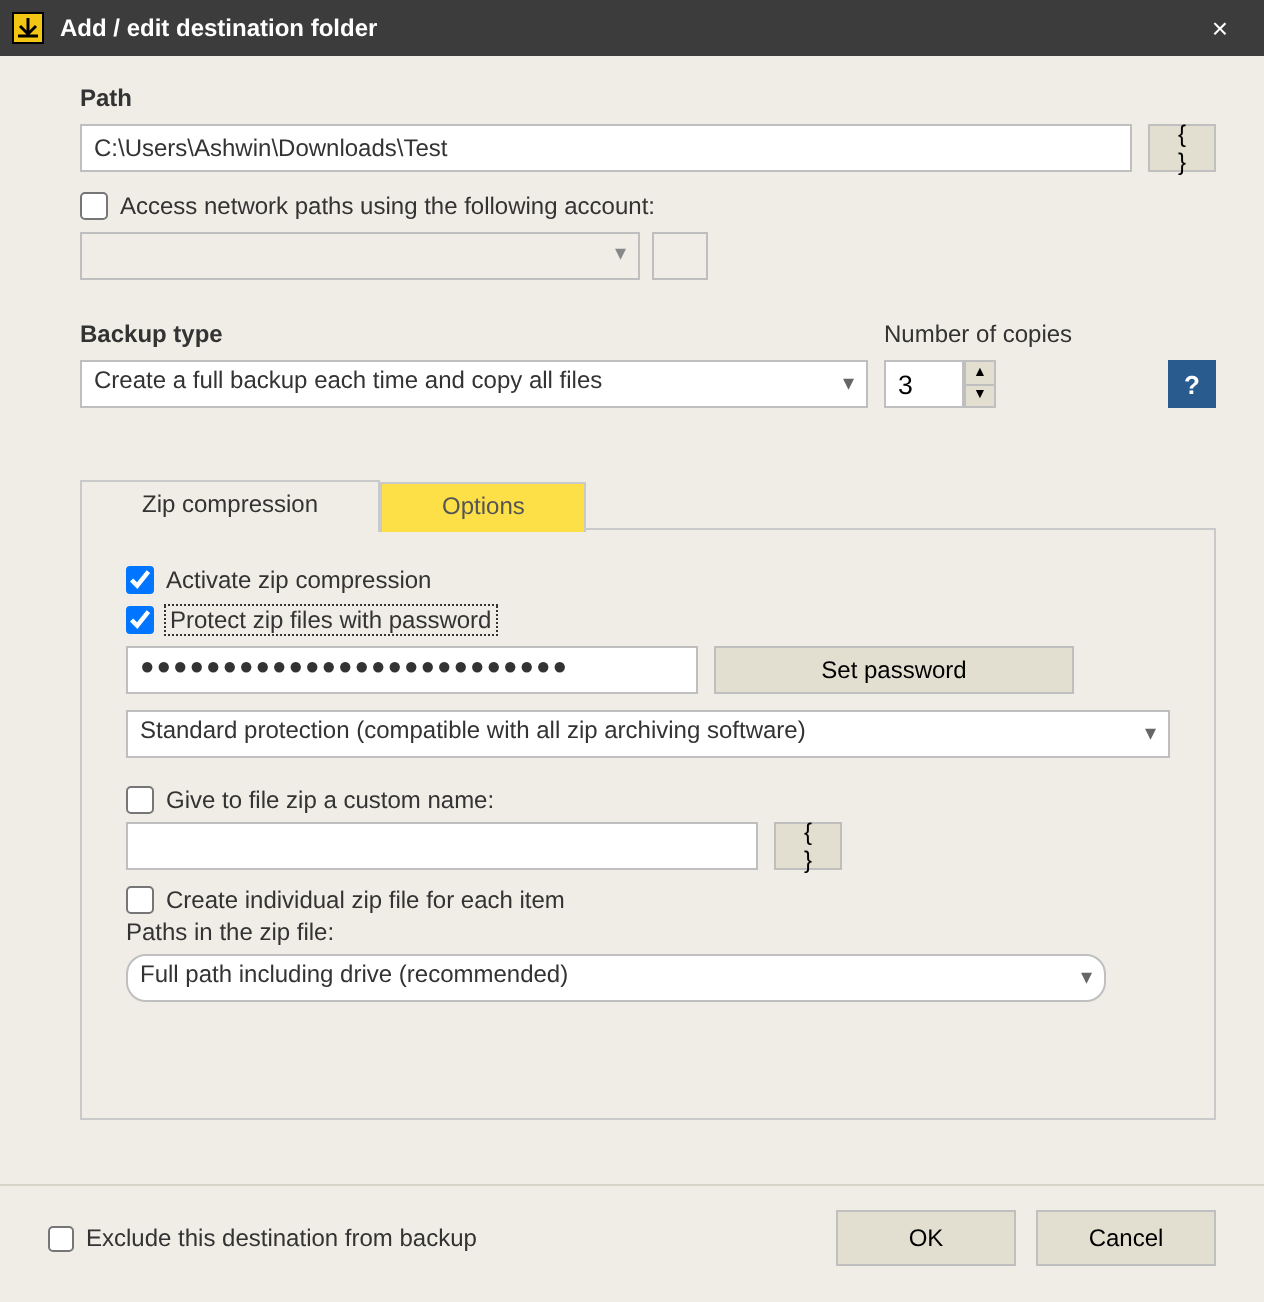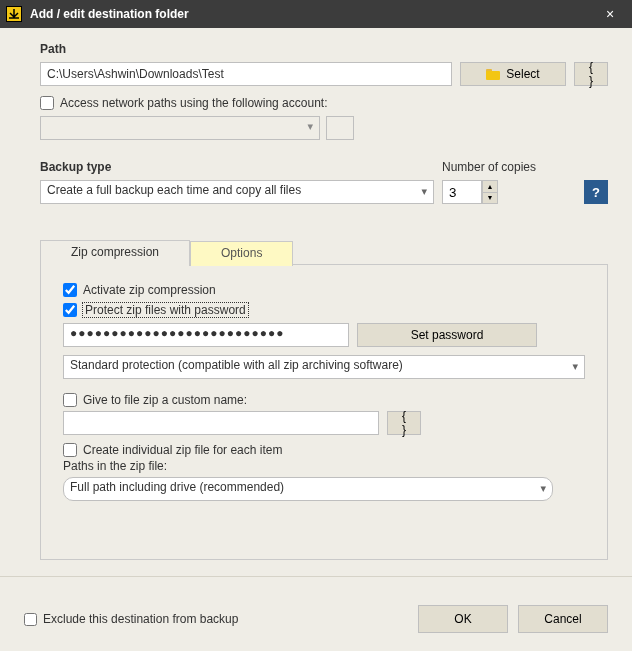--- a/index.html
+++ b/index.html
@@ -40,35 +40,35 @@
   .copies-col { width: 120px; }
   .spinner-wrap { display: flex; }
   .spinner-input { width: 40px; height: 24px; border: 1px solid #bfbfbf; background: #fff; padding: 2px 6px; }
   .spinner-btns { display: flex; flex-direction: column; }
   .spinner-btns button { width: 16px; height: 12px; border: 1px solid #bfbfbf; background: #e2ded0; font-size: 7px; line-height: 8px; padding: 0; cursor: pointer; }
   .spinner-btns button:first-child { border-bottom: none; }
   .help-btn { width: 24px; height: 24px; background: #2a5b8f; color: #fff; font-weight: 700; display: inline-flex; align-items: center; justify-content: center; font-size: 13px; margin-left: 14px; cursor: pointer; align-self: flex-end; margin-bottom: 0px; }
 
   .tabpanel { margin-top: 60px; border: 1px solid #c9c9c9; background: #efede6; position: relative; padding: 18px 22px 24px 22px; height: 296px; }
   .tabstrip { position: absolute; top: -25px; left: -1px; display: flex; }
-  .tab { height: 25px; border: 1px solid #c9c9c9; border-bottom: none; padding: 4px 30px; background: #fef9c3; font-size: 12px; cursor: pointer; position: relative; top: 1px; }
+  .tab { height: 25px; border: 1px solid #c9c9c9; border-bottom: none; padding: 4px 30px; background: #fde047; font-size: 12px; cursor: pointer; position: relative; top: 1px; }
   .tab.active { background: #efede6; font-weight: 400; top: 0; height: 26px; z-index: 2; }
   .tab.inactive { color: #555; }
 
   .inner-row { display: flex; align-items: center; gap: 8px; margin-bottom: 8px; }
   .password-field { flex: 0 0 286px; letter-spacing: 1px; font-family: Arial; }
   .btn-setpw { width: 180px; }
   .protection-combo { width: 100%; margin-top: 2px; }
   .zipname-input { width: 316px; }
   .btn-brace-sm { width: 34px; }
   .paths-label { margin-top: 2px; margin-bottom: 4px; display: block; }
   .paths-combo { width: 490px; border-radius: 10px; }
   .highlight-box { outline: 1px dotted #333; padding: 0 2px; }
 
-  .footer { position: absolute; bottom: 0; left: 0; right: 0; padding: 28px 24px 18px 24px; display: flex; align-items: center; border-top: 1px solid #d6d3c8; }
+  .footer { position: absolute; bottom: 0; left: 0; right: 0; padding: 12px 24px 18px 24px; display: flex; align-items: center; border-top: 1px solid #d6d3c8; }
   .footer-left { display: flex; align-items: center; gap: 6px; flex: 1; }
   .btn-footer { width: 90px; height: 28px; }
   .btn-footer + .btn-footer { margin-left: 10px; }
 </style>
 </head>
 <body>
 
 <div class="titlebar">
   <span class="app-icon">
     <svg viewBox="0 0 10 10">
@@ -77,24 +77,20 @@
   </span>
   <span class="title">Add / edit destination folder</span>
   <span class="close">×</span>
 </div>
 
 <div class="content">
 
   <span class="label-bold">Path</span>
   <div class="row">
     <input type="text" class="path-input" value="C:\Users\Ashwin\Downloads\Test" style="">
-    <button class="btn btn-select">
-      <span class="folder-icon"></span>
-      <span>Select</span>
-    </button>
     <button class="btn btn-brace">{ }</button>
   </div>
 
   <div class="checkbox-row">
     <input type="checkbox" style="">
     <span>Access network paths using the following account:</span>
   </div>
   <div class="account-combo-row">
     <div class="account-combo"></div>
     <div class="account-dots"></div>

